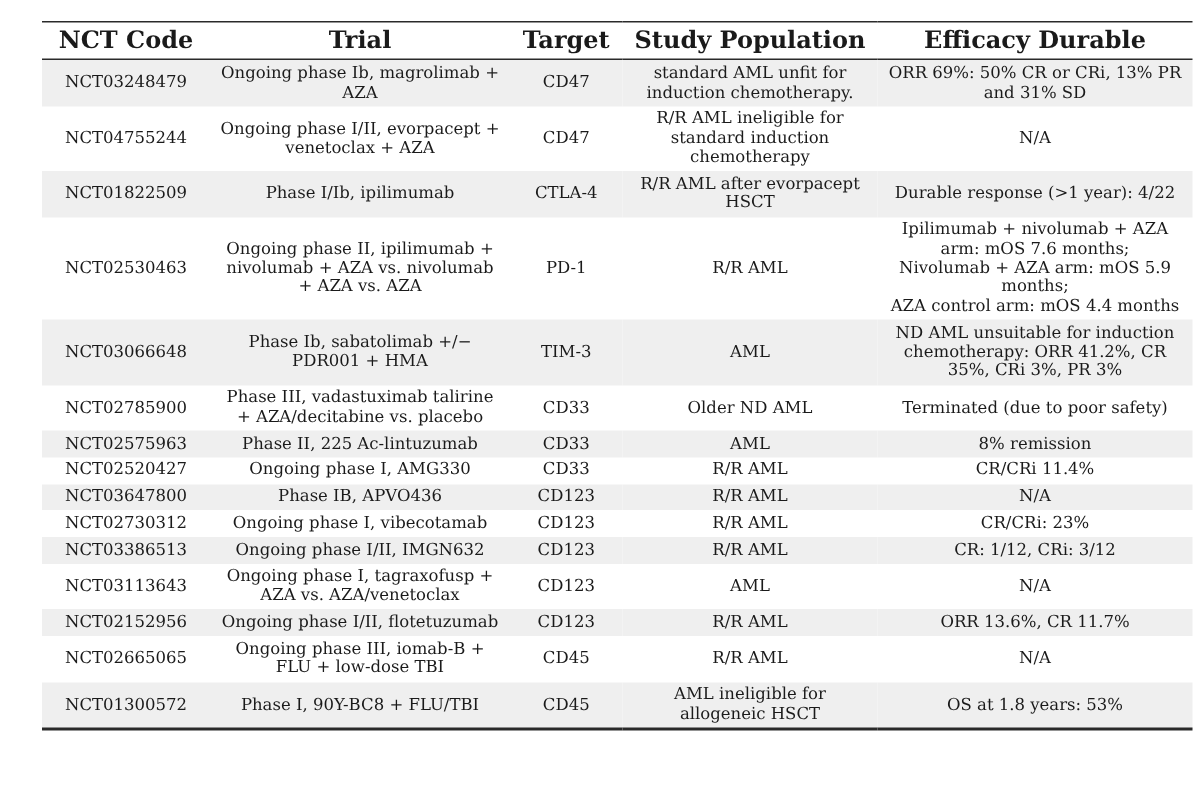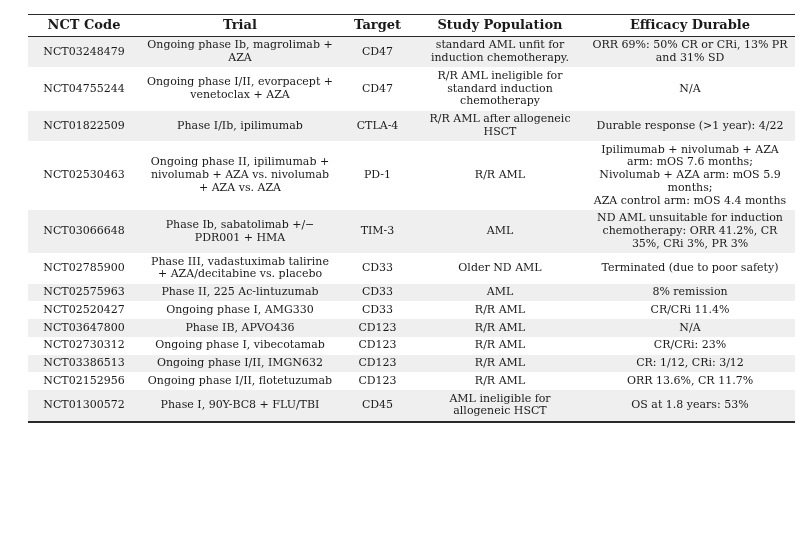--- a/index.html
+++ b/index.html
@@ -25,21 +25,21 @@
     top: 14px;
     width: 767px;
     border-collapse: collapse;
     table-layout: fixed;
     border-top: 1.5px solid var(--rule, #000);
     border-bottom: 2px solid var(--rule, #000);
   }
   table.trials th {
     border-bottom: 1.8px solid var(--rule, #000);
     font-weight: bold;
-    font-size: 13px;
+    font-size: 16px;
     line-height: 1.15;
     padding: 3px 4px;
     text-align: center;
     vertical-align: middle;
   }
   table.trials td {
     font-size: 11px;
     line-height: 1.16;
     padding: 2.5px 5px;
     text-align: center;
@@ -83,21 +83,21 @@
           <td>NCT04755244</td>
           <td>Ongoing phase I/II, evorpacept + venetoclax + AZA</td>
           <td>CD47</td>
           <td>R/R AML ineligible for standard induction chemotherapy</td>
           <td>N/A</td>
         </tr>
         <tr>
           <td>NCT01822509</td>
           <td>Phase I/Ib, ipilimumab</td>
           <td>CTLA-4</td>
-          <td>R/R AML after allogeneic HSCT</td>
+          <td>R/R AML after evorpacept HSCT</td>
           <td>Durable response (&gt;1 year): 4/22</td>
         </tr>
         <tr>
           <td>NCT02530463</td>
           <td>Ongoing phase II, ipilimumab + nivolumab + AZA vs. nivolumab + AZA vs. AZA</td>
           <td>PD-1</td>
           <td>R/R AML</td>
           <td>Ipilimumab + nivolumab + AZA arm: mOS 7.6 months;
 Nivolumab + AZA arm: mOS 5.9 months;
 AZA control arm: mOS 4.4 months</td>
@@ -145,25 +145,39 @@
           <td>CR/CRi: 23%</td>
         </tr>
         <tr>
           <td>NCT03386513</td>
           <td>Ongoing phase I/II, IMGN632</td>
           <td>CD123</td>
           <td>R/R AML</td>
           <td>CR: 1/12, CRi: 3/12</td>
         </tr>
         <tr>
+          <td>NCT03113643</td>
+          <td>Ongoing phase I, tagraxofusp + AZA vs. AZA/venetoclax</td>
+          <td>CD123</td>
+          <td>AML</td>
+          <td>N/A</td>
+        </tr>
+        <tr>
           <td>NCT02152956</td>
           <td>Ongoing phase I/II, flotetuzumab</td>
           <td>CD123</td>
           <td>R/R AML</td>
           <td>ORR 13.6%, CR 11.7%</td>
+        </tr>
+        <tr>
+          <td>NCT02665065</td>
+          <td>Ongoing phase III, iomab-B + FLU + low-dose TBI</td>
+          <td>CD45</td>
+          <td>R/R AML</td>
+          <td>N/A</td>
         </tr>
         <tr>
           <td>NCT01300572</td>
           <td>Phase I, 90Y-BC8 + FLU/TBI</td>
           <td>CD45</td>
           <td>AML ineligible for allogeneic HSCT</td>
           <td>OS at 1.8 years: 53%</td>
         </tr>
       </tbody>
   </table>

